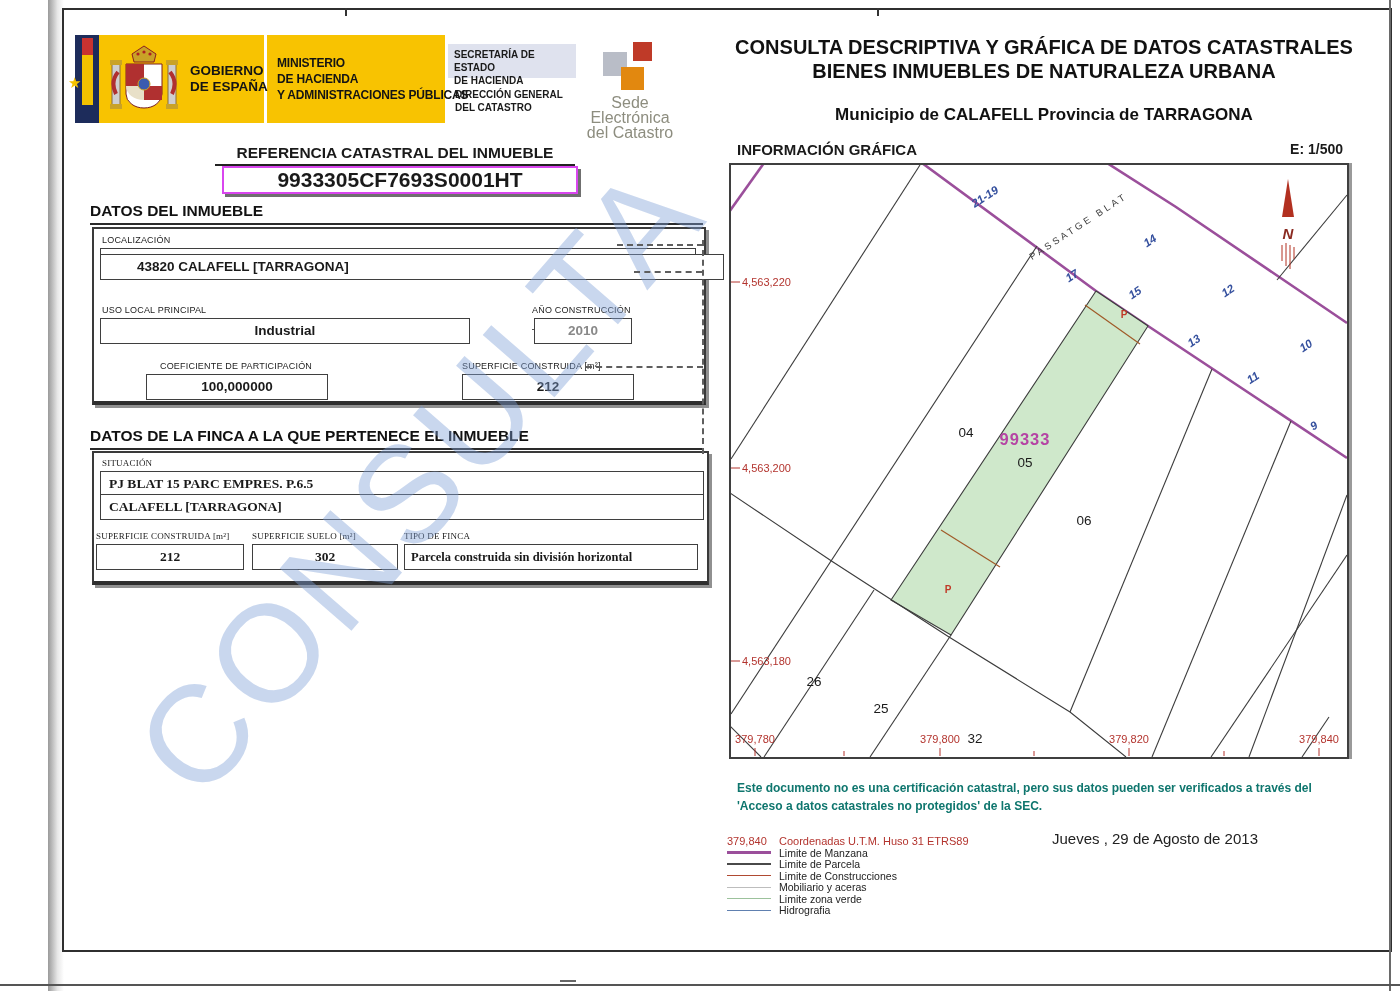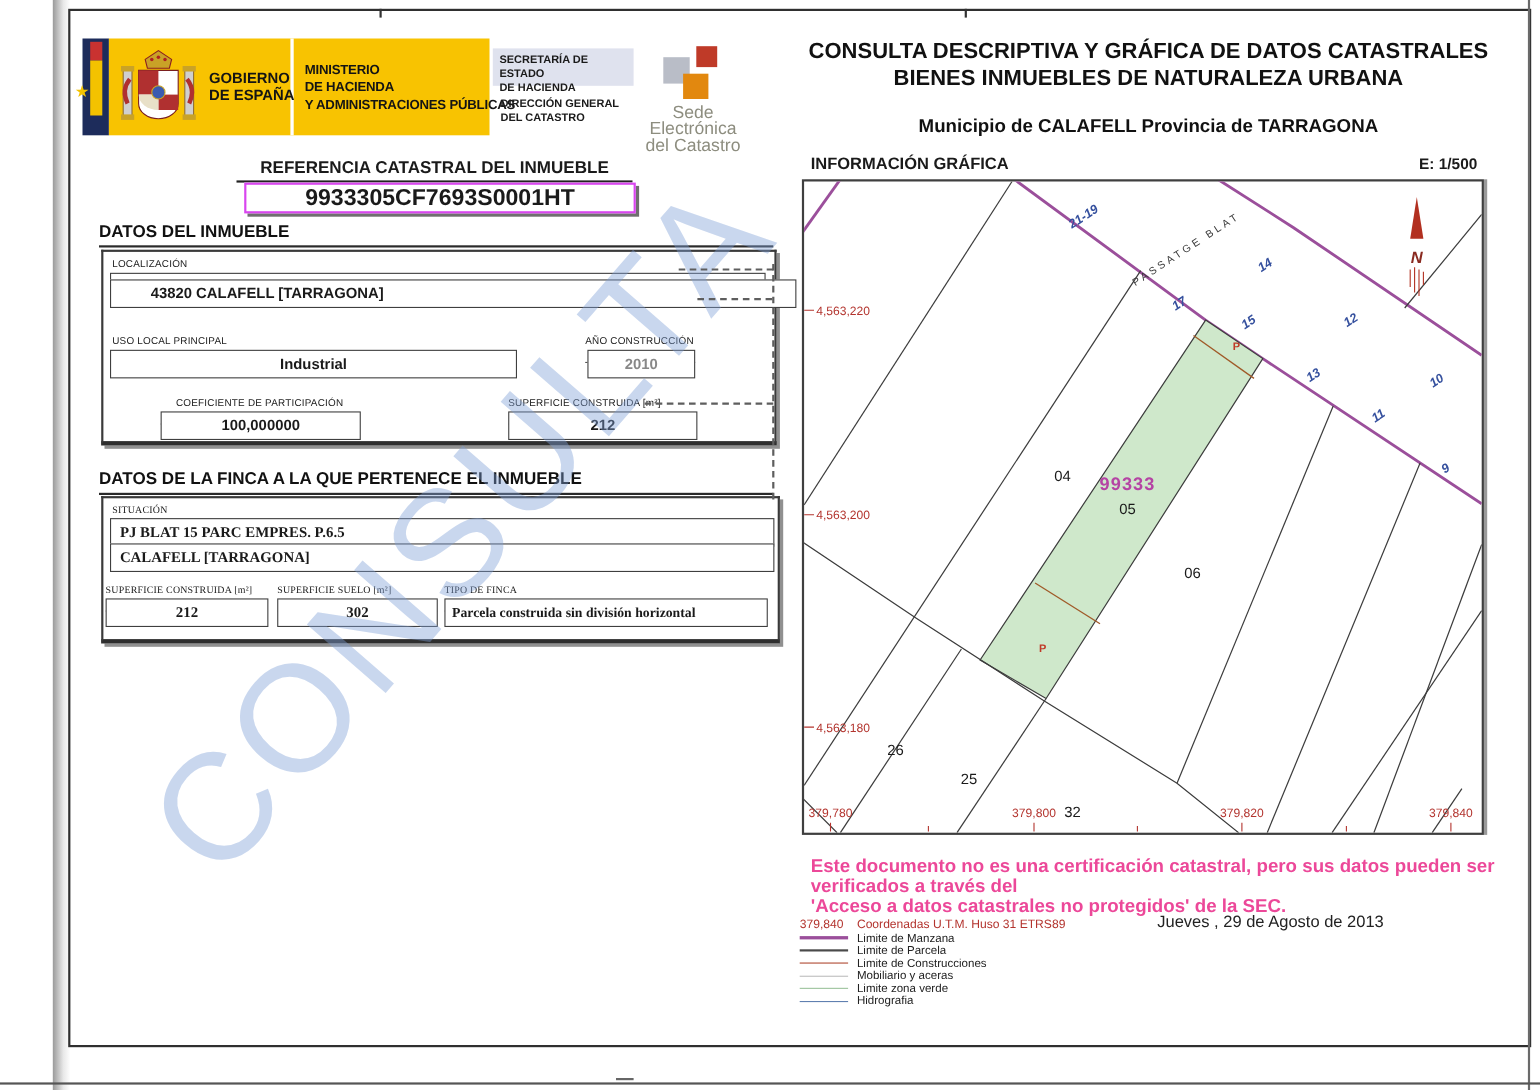--- a/index.html
+++ b/index.html
@@ -77,21 +77,21 @@
   #map-svg text{font-family:"Liberation Sans","DejaVu Sans",sans-serif;}
   .snum{font-style:italic;font-weight:bold;font-size:11.5px;fill:#35509e;}
   .pnum{font-size:13.5px;fill:#1a1a1a;}
   .coord{font-size:11px;fill:#b3342e;}
   .pmark{font-weight:bold;font-size:10px;fill:#c03a28;}
   .blocknum{font-weight:bold;font-size:16.5px;fill:#b544a4;letter-spacing:1px;}
   .streetname{font-size:9.5px;fill:#3a3a3a;letter-spacing:3px;}
   .northn{font-size:15px;font-weight:bold;fill:#8a2a20;font-family:"Liberation Serif","DejaVu Serif",serif;font-style:italic;}
 
   
-  #note{left:737px;top:779px;width:660px;font-weight:bold;font-size:17px;line-height:18px;color:#ec4899;}
+  #note{left:737px;top:779px;width:660px;font-weight:bold;font-size:12px;line-height:18px;color:#0f766e;}
   #doc-date{left:1052px;top:830px;font-size:15px;color:#222;}
   #legend{left:727px;top:834px;z-index:2;}
   #legend-coord-row{display:flex;align-items:center;height:13px;font-size:11px;color:#b3342e;}
   #legend-coord-sample{width:52px;}
   .legend-row{display:flex;align-items:center;height:11.5px;}
   .legend-swatch{width:44px;margin-right:8px;}
   .legend-label{font-size:10.5px;color:#222;}
 </style>
 </head>
 <body>

